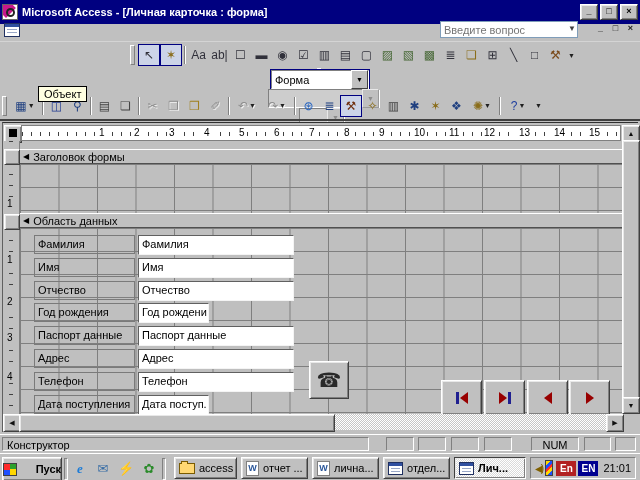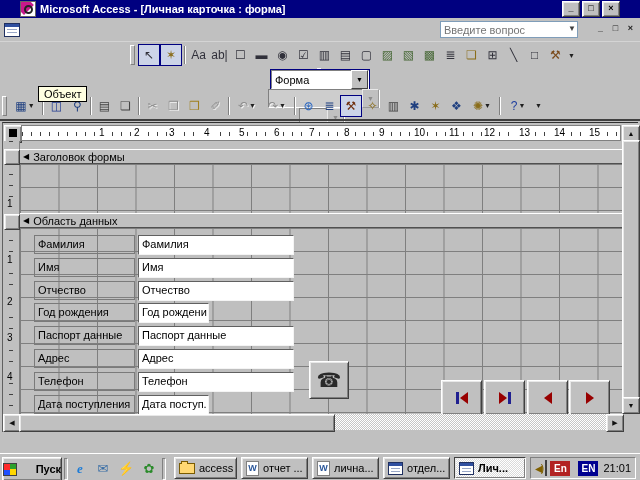--- a/index.html
+++ b/index.html
@@ -5,22 +5,22 @@
   html,body{margin:0;padding:0;background:#808080;}
   #screen{position:relative;width:640px;height:480px;background:#c0c0c0;overflow:hidden;
     font-family:"Liberation Sans",sans-serif;font-size:11px;color:#000;}
   .abs{position:absolute;}
   
   .raised{border:1px solid;border-color:#ffffff #404040 #404040 #ffffff;background:#c0c0c0;
     box-shadow:inset 1px 1px 0 #e8e8e8, inset -1px -1px 0 #808080;}
   .sunken{border:1px solid;border-color:#808080 #ffffff #ffffff #808080;}
   .flatbtn{display:flex;align-items:center;justify-content:center;}
   
-  #titlebar{position:absolute;left:0;top:0;width:640px;height:18px;background:#000080;
-    display:flex;align-items:center;padding:0 20px;box-sizing:border-box;justify-content:center;}
+  #titlebar{position:absolute;left:0;top:0;width:640px;height:24px;background:#000080;
+    display:flex;align-items:center;padding:0 2px;box-sizing:border-box;justify-content:center;}
   #titlebar .tb-title{color:#fff;font-weight:bold;font-size:11px;margin-left:4px;flex:1;
     white-space:nowrap;overflow:hidden;}
   .appicon{width:14px;height:14px;background:#fff;border:1px solid #666;position:relative;overflow:hidden;}
   .appicon:before{content:"";position:absolute;left:-4px;top:-4px;width:14px;height:14px;background:#c8188c;transform:rotate(45deg);}
   .appicon:after{content:"";position:absolute;right:2px;bottom:2px;width:5px;height:5px;border:2px solid #222;border-radius:50%;}
   .winbtn{width:16px;height:14px;margin-left:2px;font-size:9px;font-weight:bold;line-height:12px;text-align:center;color:#000;}
   
   #menubar{position:absolute;left:0;top:18px;width:640px;height:24px;display:flex;align-items:center;
     border-bottom:1px solid #d4d4d4;box-sizing:border-box;}
   .menu-item{padding:3px 7px;cursor:default;}
@@ -451,20 +451,30 @@
 
     <div id="vscroll-up" class="abs raised sbtn">▲</div>
     <div id="vscroll-thumb" class="abs raised"></div>
     <div id="vscroll-down" class="abs raised sbtn">▼</div>
     <div id="hscroll" class="abs sbtrack"></div>
     <div id="hscroll-left" class="abs raised sbtn">◀</div>
     <div id="hscroll-thumb" class="abs raised"></div>
     <div id="hscroll-right" class="abs raised sbtn">▶</div>
   </div>
 
+  <div id="statusbar">
+    <span class="spanel sunken" style="left:2px;width:367px">Конструктор</span>
+    <span class="spanel sunken" style="left:386px;width:28px"></span>
+    <span class="spanel sunken" style="left:418px;width:28px"></span>
+    <span class="spanel sunken" style="left:451px;width:28px"></span>
+    <span class="spanel sunken" style="left:484px;width:28px"></span>
+    <span class="spanel sunken" style="left:531px;width:48px;text-align:center">NUM</span>
+    <span class="spanel sunken" style="left:584px;width:27px"></span>
+    <span class="spanel sunken" style="left:615px;width:21px"></span>
+  </div>
 
   <div id="taskbar">
     <div id="start-btn" class="abs raised">
       <span class="wflag"></span>
       <span>Пуск</span>
     </div>
     <span class="tsep" style="left:64px"></span>
     <span id="ql"><span class="qlicon" style="left: 70px; color: rgb(30, 124, 214); font-style: italic; font-weight: bold; font-family: &quot;Liberation Serif&quot;, serif;">e</span><span class="qlicon" style="left: 93px; color: rgb(58, 110, 165);">✉</span><span class="qlicon" style="left: 116px; color: rgb(232, 160, 0);">⚡</span><span class="qlicon" style="left: 139px; color: rgb(42, 138, 42);">✿</span></span>
     <span class="tsep" style="left:162px"></span>
     <span id="taskbtns"><div class="taskbtn raised" style="left: 174px; width: 63px;">
@@ -479,21 +489,21 @@
         </div><div class="taskbtn raised" style="left: 383px; width: 67px;">
           <span class="icon-awin"></span>
           <span>отдел...</span>
         </div><div class="taskbtn raised active" style="left: 454px; width: 72px;">
           <span class="icon-awin"></span>
           <span>Лич...</span>
         </div></span>
     <div id="tray" class="abs sunken">
       <span class="spk">◀)</span>
       <span class="stripes"></span>
-      <span id="tray-langs" style="display:flex;gap:8px">
+      <span id="tray-langs" style="display:flex;gap:2px">
           <span class="langbadge" style="background: rgb(178, 34, 34);">En</span>
           <span class="langbadge" style="background: rgb(0, 0, 144);">EN</span>
         </span>
       <span id="tray-time">21:01</span>
     </div>
   </div>
 
 </div>
 
 </body></html>

